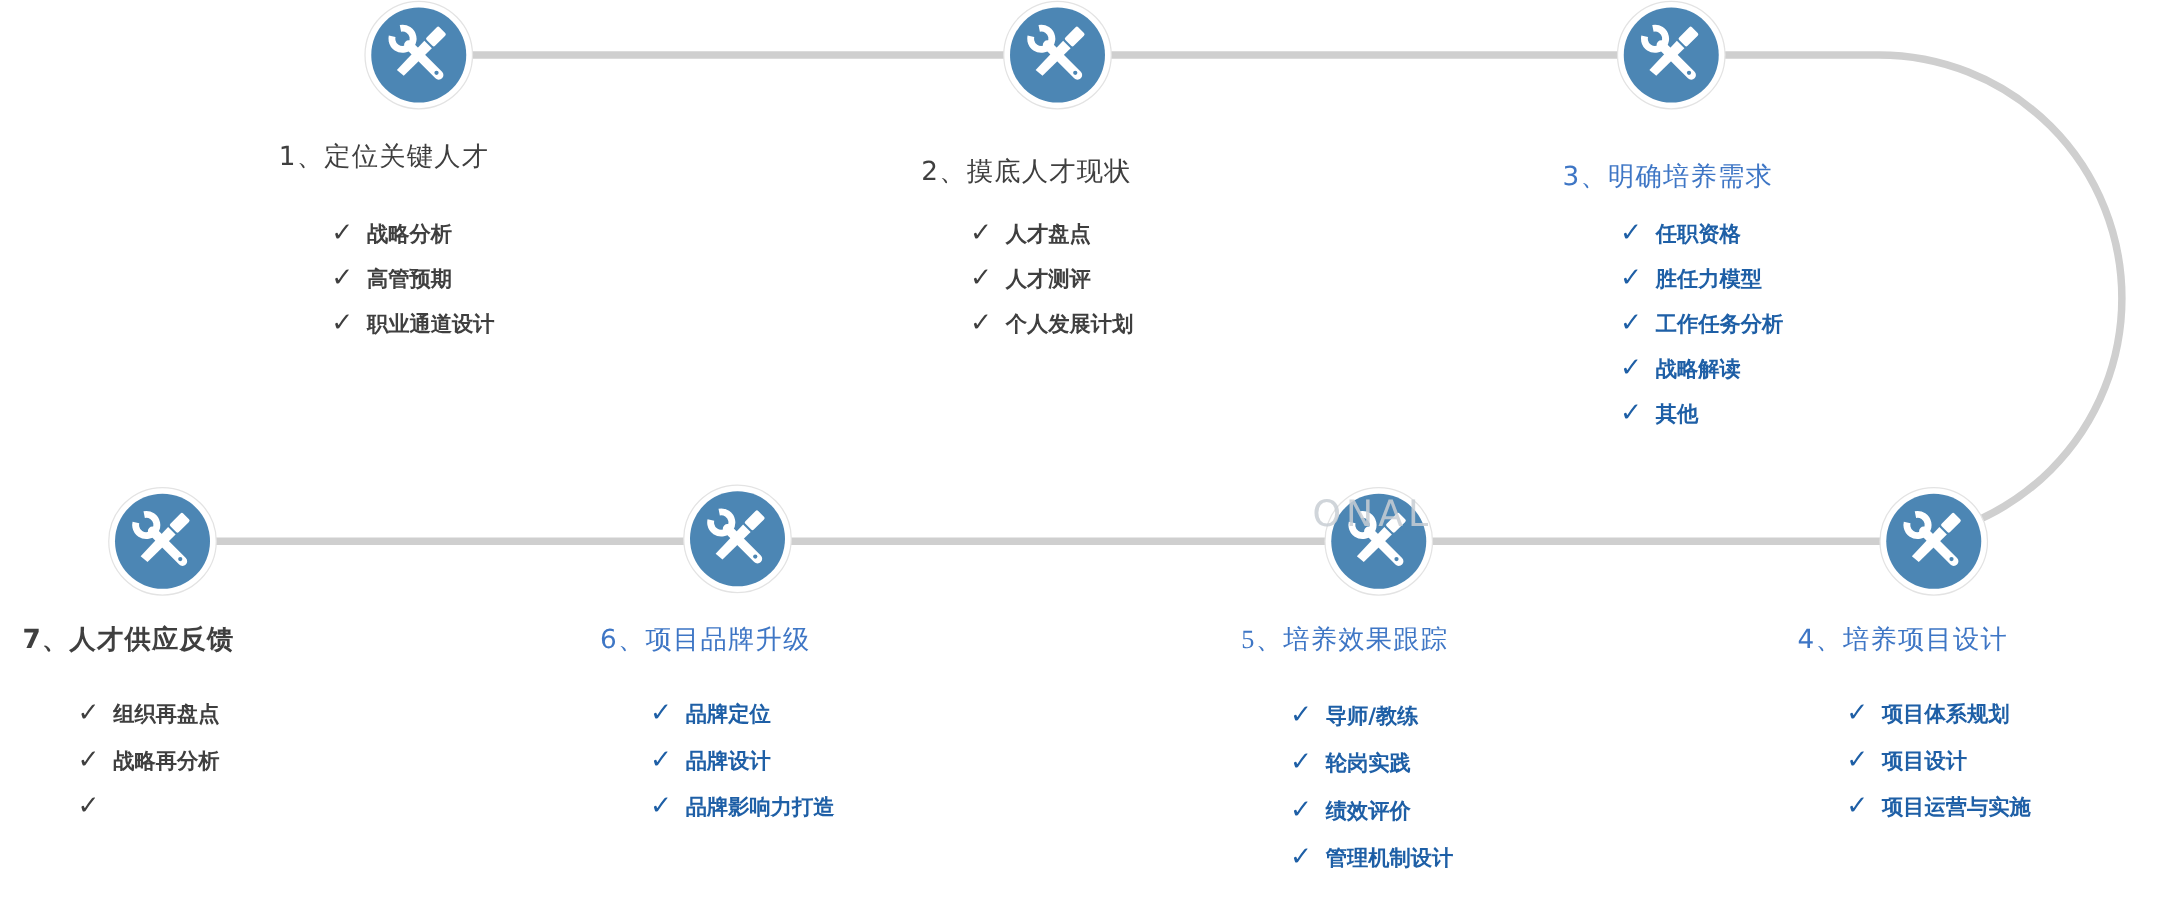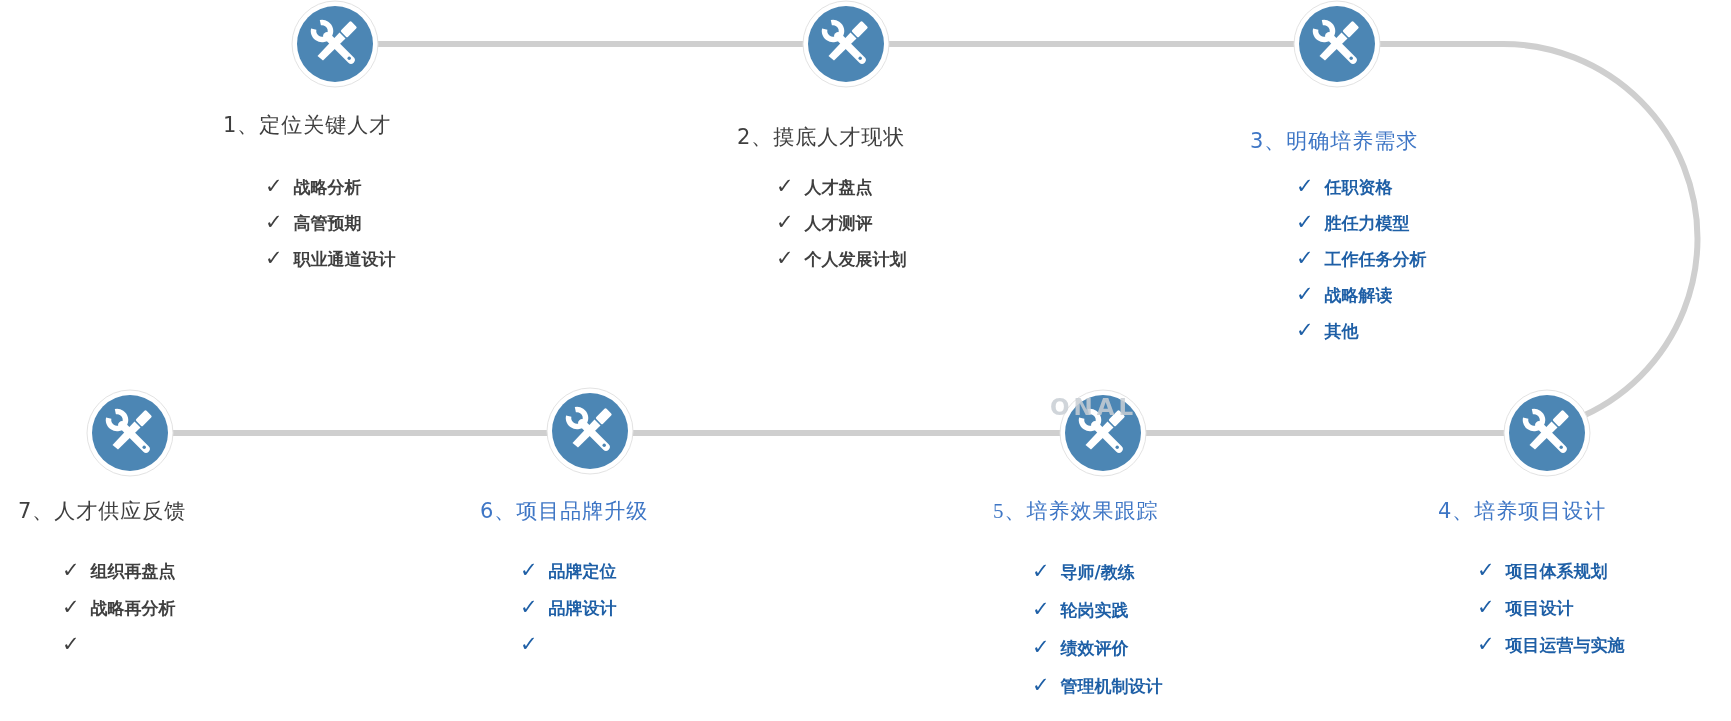--- a/index.html
+++ b/index.html
@@ -26,21 +26,21 @@
   .text-gray{color:#3F3F3F;}
   .text-gray .check{color:#3F3F3F;}
   .title-blue{color:#3E76C5;}
   .items-blue{color:#1E5FA6;}
   .items-blue .check{color:#1E5FA6;}
   .node{position:absolute;z-index:2;width:88px;height:88px;}
   
   .t1{left:223px;top:106px;}
   .t2{left:737px;top:104px;margin-top:14px;}
   .t3{left:1250px;top:122px;}
-  .t7{left:18px;top:492px;}
+  .t7{left:18px;top:492px;font-weight:bold;}
   .t6{left:480px;top:492px;text-align:right;}
   .t5{left:993px;top:492px;font-family:Liberation Serif, serif;}
   .t4{left:1438px;top:492px;}
   
   .i1{left:265px;top:168px;}
   .i2{left:776px;top:168px;}
   .i3{left:1296px;top:168px;}
   .i7{left:62px;top:552px;}
   .i6{left:520px;top:552px;}
   .i5{left:1032px;top:552px;}
@@ -48,21 +48,21 @@
   
   .n1{left:291px;top:0px;}
   .n2{left:802px;top:0px;}
   .n3{left:1293px;top:0px;}
   .n7{left:86px;top:389px;}
   .n6{left:546px;top:387px;}
   .n5{left:1059px;top:389px;}
   .n4{left:1503px;top:389px;}
   .watermark{
     position:absolute;left:1050px;top:394px;z-index:3;
-    font-size:23px;letter-spacing:4px;font-weight:700;
+    font-size:29px;letter-spacing:4px;font-weight:400;
     color:rgba(200,206,212,0.85);
   }
 </style>
 </head>
 <body>
 
 <div id="canvas">
 
   <svg id="connector-svg" width="1731" height="721" viewBox="0 0 1731 721">
     <path d="M 335 44 H 1503 A 194.5 194.5 0 0 1 1503 433 L 130 433" fill="none" stroke="#CFCFCF" stroke-width="6" stroke-linejoin="round"></path>
@@ -184,20 +184,21 @@
       <div class="check-row">
         <span class="check">✓</span>
         <span class="check-text">品牌定位</span>
       </div>
       <div class="check-row">
         <span class="check">✓</span>
         <span class="check-text">品牌设计</span>
       </div>
       <div class="check-row">
         <span class="check">✓</span>
+        <span class="check-text">品牌影响力打造</span>
       </div>
     </div>
 
   <div class="title t5 title-blue">5、培养效果跟踪</div>
   <div class="items i5 lh38 items-blue">
       <div class="check-row">
         <span class="check">✓</span>
         <span class="check-text">导师/教练</span>
       </div>
       <div class="check-row">

